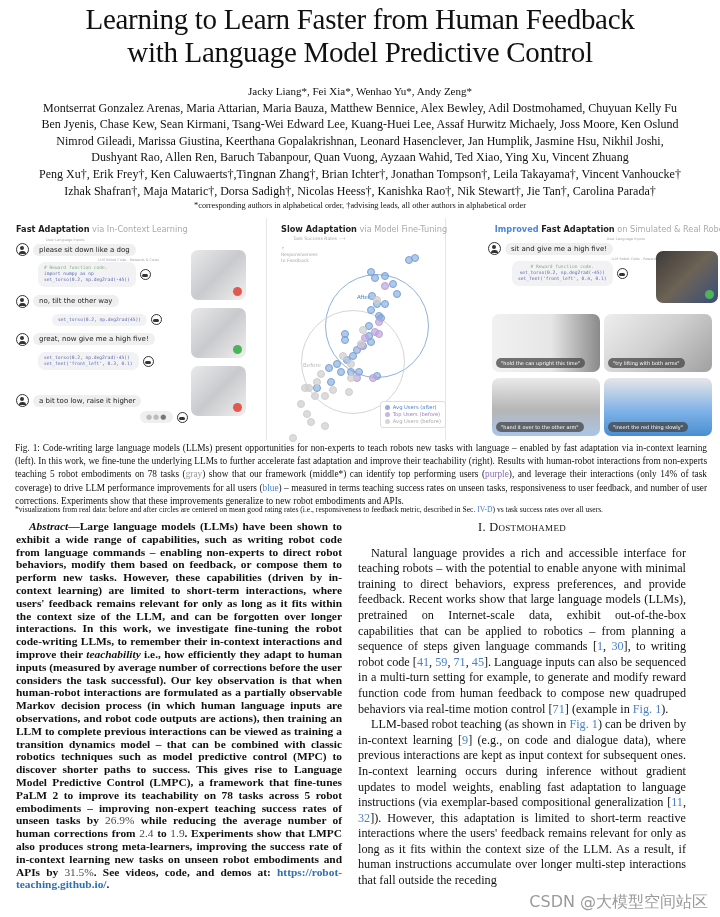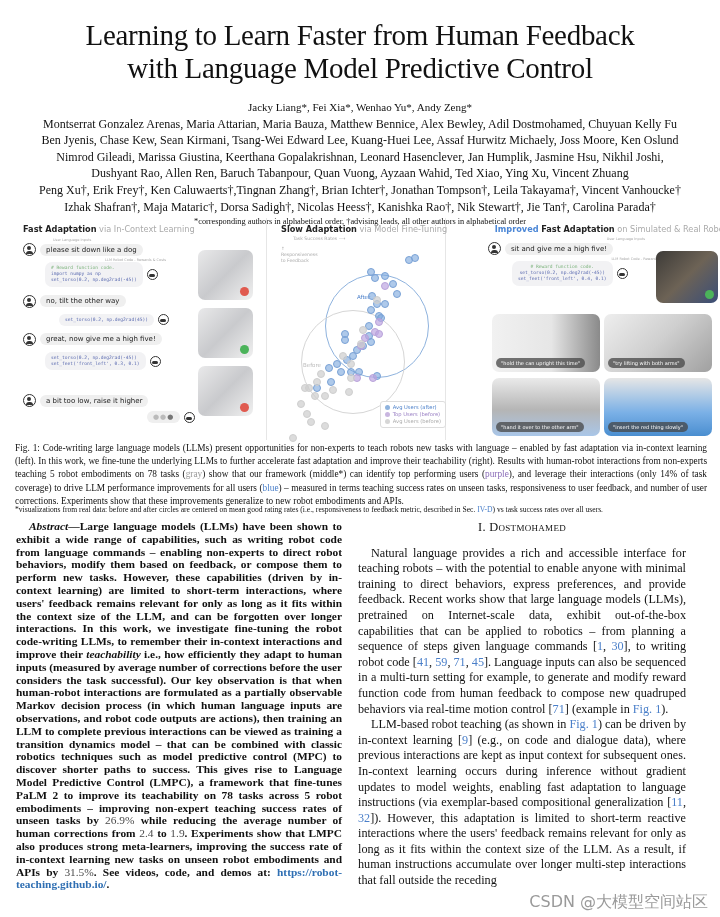--- a/index.html
+++ b/index.html
@@ -1,26 +1,26 @@
 <!DOCTYPE html>
 <html><head>
 <meta charset="utf-8">
 <style>
   * { box-sizing: border-box; margin: 0; padding: 0; }
   body { width: 720px; height: 917px; background: #fff; font-family: "Liberation Serif", serif; color: #111; overflow: hidden; position: relative; }
-  .title { text-align: center; font-size: 29px; line-height: 33px; margin-top: 19px; letter-spacing: -0.3px; }
+  .title { text-align: center; font-size: 29px; line-height: 33px; margin-top: 3px; letter-spacing: -0.3px; }
   .authors { text-align: center; font-size: 12px; line-height: 16.6px; margin-top: 14px; padding: 0 8px; }
   .authors .note { font-size: 8.3px; line-height: 14px; }
   .figure { position: absolute; top: 218px; left: 16px; width: 690px; height: 222px; }
   .panel { position: absolute; top: 0; height: 222px; font-family: "DejaVu Sans", sans-serif; }
   .panel-title { font-size: 8.2px; color: #222; white-space: nowrap; }
   .panel-title b { font-weight: bold; }
   .panel-title .light { color: #aaa; }
   .panel-title .accent { color: #4a86d6; font-weight: bold; }
-  .p1 { left: 7px; width: 230px; }
+  .p1 { left: 0; width: 230px; }
   .p2 { left: 250px; width: 180px; border-left: 1px solid #e6e6e6; border-right: 1px solid #e6e6e6; padding-left: 14px; }
   .p3 { left: 472px; width: 246px; text-align: center; }
   .tiny-label { font-size: 3.5px; color: #aaa; }
   .bubble-row { display: flex; align-items: center; gap: 4px; margin-top: 3px; }
   .user-icon { width: 13px; height: 13px; border-radius: 50%; border: 1.4px solid #333; position: relative; flex: none; }
   .user-icon::after { content: ""; position: absolute; left: 3px; top: 2px; width: 4px; height: 4px; background: #333; border-radius: 50%; }
   .user-icon::before { content: ""; position: absolute; left: 1.5px; top: 7px; width: 7px; height: 3px; background: #333; border-radius: 4px 4px 0 0; }
   .bubble { background: #efefef; border-radius: 9px; padding: 2px 6px; font-size: 7px; color: #222; white-space: nowrap; }
   .code { background: #f2f2f4; border-radius: 7px; padding: 3px 6px; font-family: "DejaVu Sans Mono", monospace; font-size: 4.6px; line-height: 6.2px; color: #5a6ab0; white-space: pre; display: inline-block; }
   .code .cm { color: #7ab27a; }

